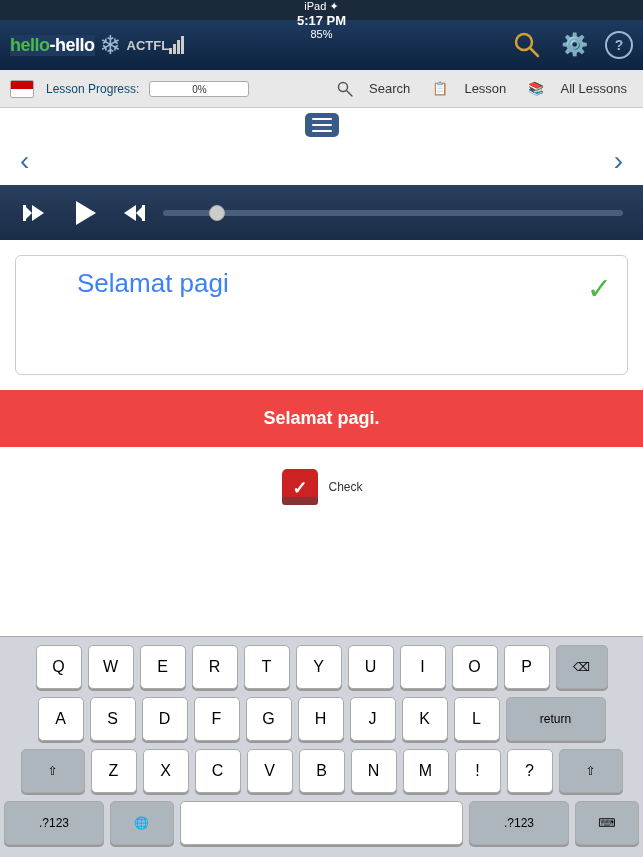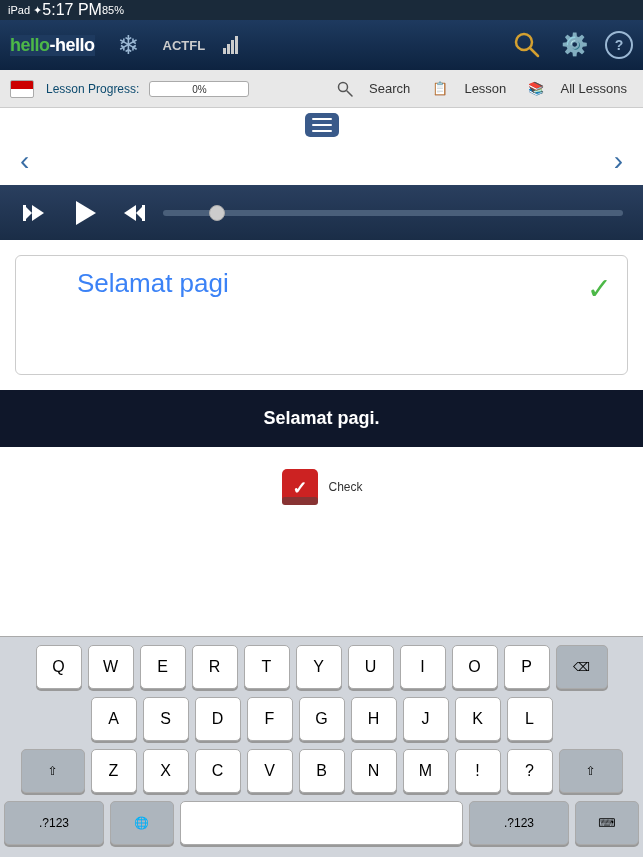--- a/index.html
+++ b/index.html
@@ -12,36 +12,37 @@
       position: relative;
     }
 
     
     .status-bar {
       background: #1a2a3a;
       color: #fff;
       height: 20px;
       display: flex;
       align-items: center;
-      justify-content: flex-start;
+      justify-content: space-between;
       padding: 0 8px;
       font-size: 11px;
+      flex-direction: column;
     }
     .status-left { display: flex; align-items: center; gap: 4px; }
-    .status-center { font-weight: 400; font-size: 16px; }
+    .status-center { font-weight: 700; font-size: 13px; }
     .status-right { display: flex; align-items: center; gap: 4px; font-size: 11px; }
 
     
     .header {
       background: linear-gradient(to bottom, #1e3a5f, #0d2340);
       height: 50px;
       display: flex;
       align-items: center;
       padding: 0 10px;
-      gap: 18px;
+      gap: 0;
     }
     .logo-area {
       background: #1e3a5f;
       display: flex;
       align-items: center;
     }
     .logo-text {
       color: #fff;
       font-size: 18px;
       font-weight: bold;
@@ -202,21 +203,21 @@
     .check-mark {
       position: absolute;
       right: 15px;
       top: 15px;
       color: #4db848;
       font-size: 30px;
     }
 
     
     .answer-bar {
-      background: #0f172a;
+      background: #ef4444;
       margin: 15px 0 0;
       padding: 18px;
       text-align: center;
     }
     .answer-text {
       color: #fff;
       font-size: 18px;
       font-weight: 600;
     }
 
@@ -445,20 +446,21 @@
   <div class="kb-row">
     <div class="kb-key">A</div>
     <div class="kb-key">S</div>
     <div class="kb-key">D</div>
     <div class="kb-key">F</div>
     <div class="kb-key">G</div>
     <div class="kb-key">H</div>
     <div class="kb-key">J</div>
     <div class="kb-key">K</div>
     <div class="kb-key">L</div>
+    <div class="kb-key special wide">return</div>
   </div>
   <div class="kb-row">
     <div class="kb-key special">⇧</div>
     <div class="kb-key">Z</div>
     <div class="kb-key">X</div>
     <div class="kb-key">C</div>
     <div class="kb-key">V</div>
     <div class="kb-key">B</div>
     <div class="kb-key">N</div>
     <div class="kb-key">M</div>

